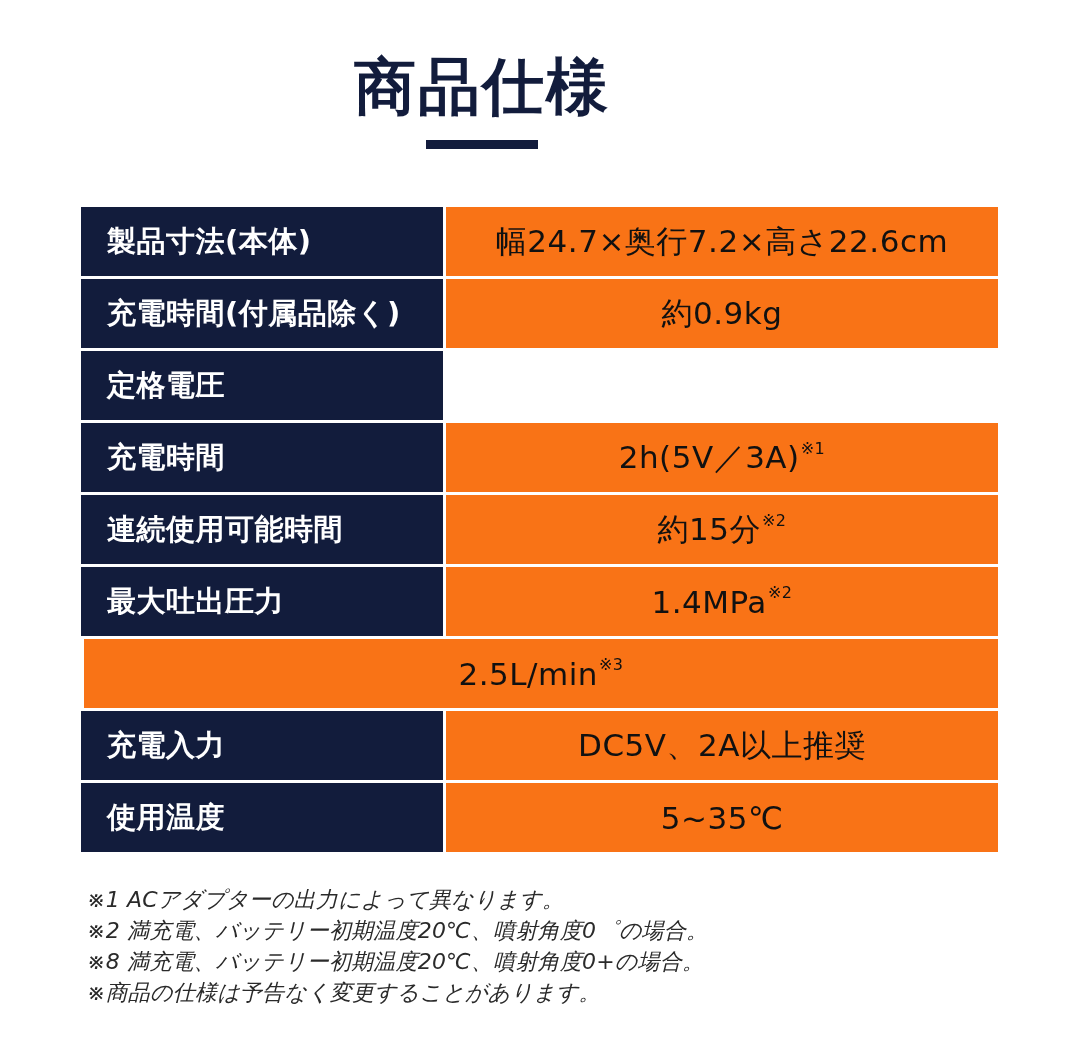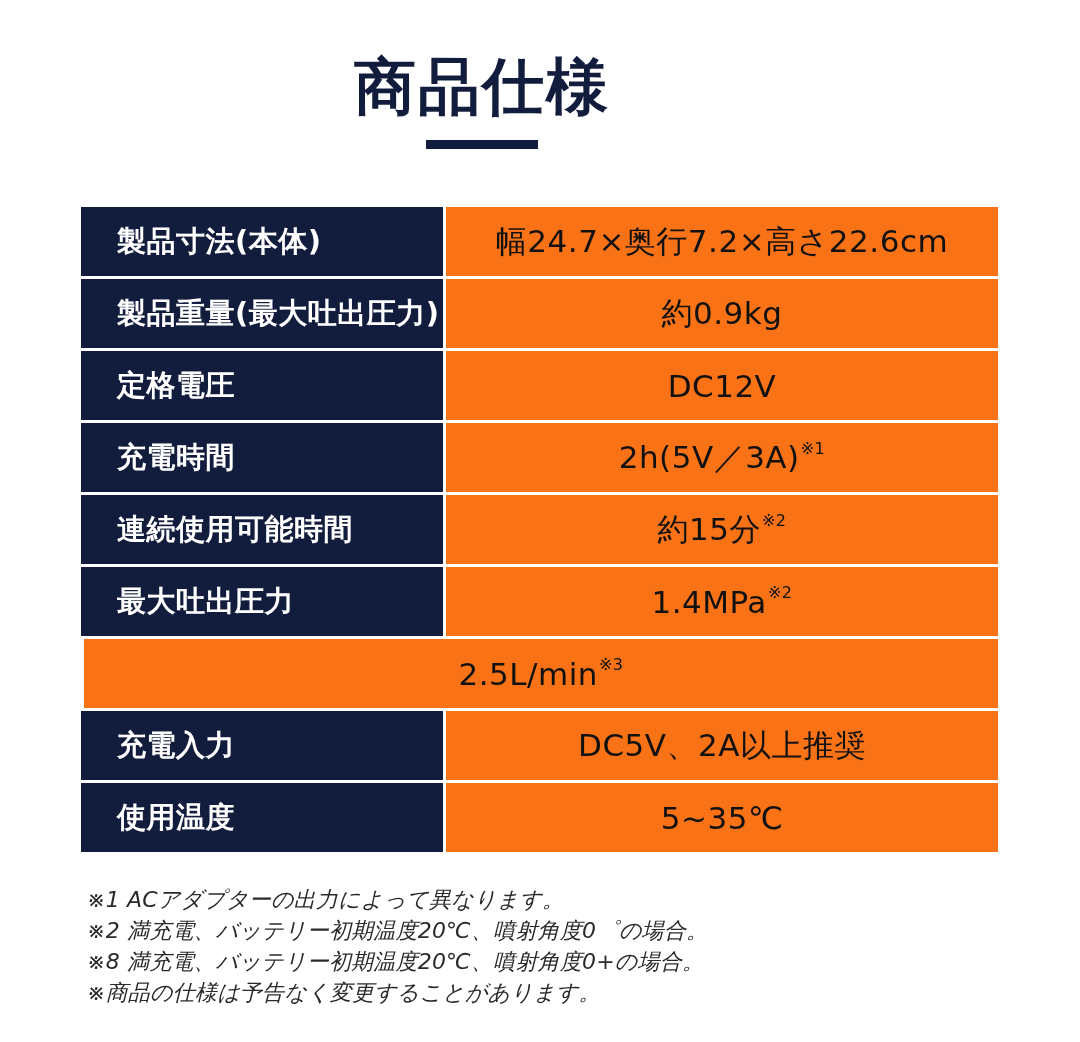--- a/index.html
+++ b/index.html
@@ -64,21 +64,21 @@
   .spec-label {
     box-sizing: border-box;
     width: 362px;
     min-height: 69px;
     background: #121c3c;
     color: #ffffff;
     font-size: 29px;
     font-weight: 700;
     display: flex;
     align-items: center;
-    padding-left: 36px;
+    padding-left: 26px;
     letter-spacing: 0.5px;
     font-family: "DejaVu Sans", "Liberation Sans", sans-serif;
   }
   .spec-spacer {
     width: 3px;
     background: #ffffff;
     flex: 0 0 3px;
   }
   .spec-value {
     box-sizing: border-box;
@@ -131,32 +131,29 @@
 
   <div class="spec-table" id="spec-table">
       <div class="spec-row">
         <div class="spec-label">製品寸法(本体)</div>
         <div class="spec-spacer"></div>
         <div class="spec-value">
           <span>幅24.7×奥行7.2×高さ22.6cm</span>
         </div>
       </div>
       <div class="spec-row">
-        <div class="spec-label">製品重量(最大吐出圧力)</div>
+        <div class="spec-label">充電時間(付属品除く)</div>
         <div class="spec-spacer"></div>
         <div class="spec-value">
           <span>約0.9kg</span>
         </div>
       </div>
       <div class="spec-row">
         <div class="spec-label">定格電圧</div>
         <div class="spec-spacer"></div>
-        <div class="spec-value">
-          <span>DC12V</span>
-        </div>
       </div>
       <div class="spec-row">
         <div class="spec-label">充電時間</div>
         <div class="spec-spacer"></div>
         <div class="spec-value">
           <span>2h(5V／3A)</span>
           <span class="note">※1</span>
         </div>
       </div>
       <div class="spec-row">

